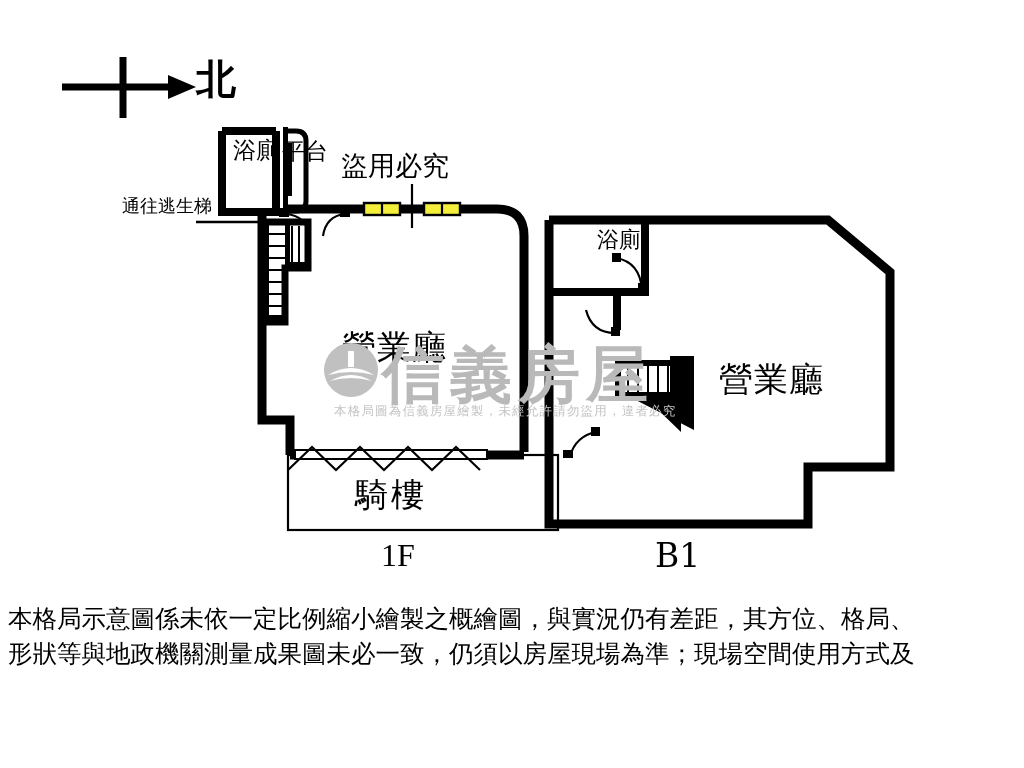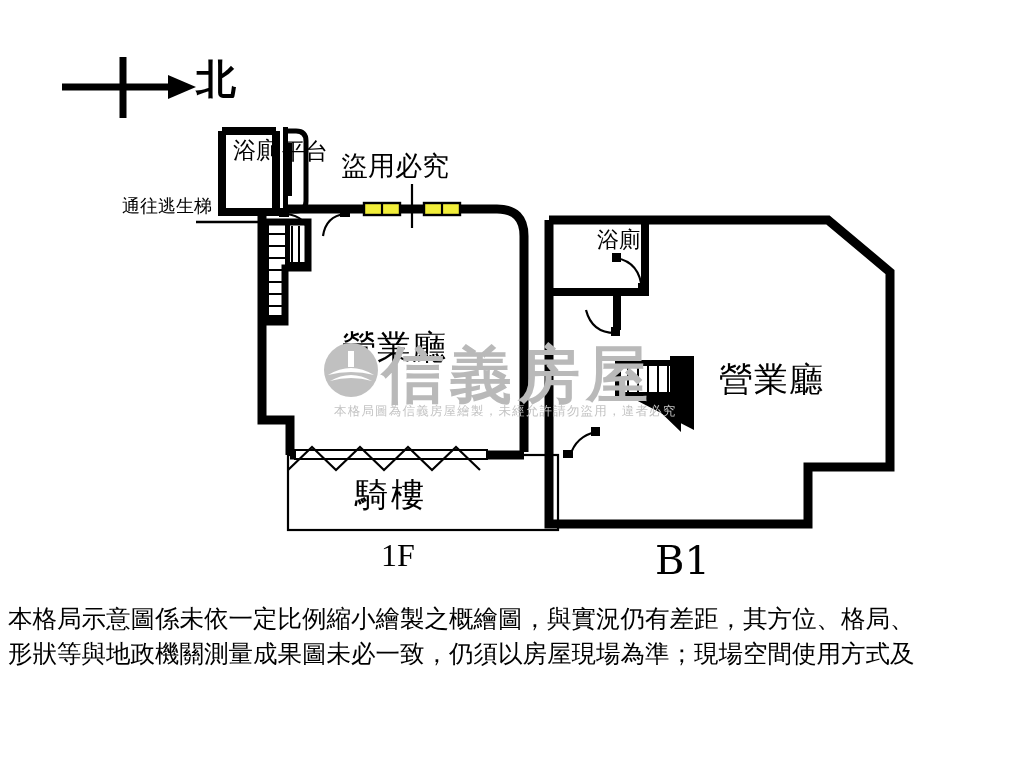--- a/index.html
+++ b/index.html
@@ -30,21 +30,21 @@
   #label-platform-1f{left:282px;top:140px;font-size:23px;line-height:1.0;width:26px;text-align:right;}
   #label-platform-move{left:341px;top:152px;font-size:27px;font-weight:500;}
   #label-escape{left:121px;top:195px;font-size:18px;width:92px;text-align:center;line-height:1.18;}
   #label-hall-1f{left:342px;top:330px;font-size:34px;font-weight:500;letter-spacing:1px;}
   #label-arcade{left:355px;top:478px;font-size:33px;font-weight:500;letter-spacing:3px;}
   #label-floor-1f{left:381px;top:539px;font-size:32px;font-family:Liberation Serif, serif;}
 
   
   #label-bath-b1{left:597px;top:228px;font-size:22px;}
   #label-hall-b1{left:719px;top:362px;font-size:34px;font-weight:500;letter-spacing:1px;}
-  #label-floor-b1{left:655px;top:539px;font-size:40px;font-family:"DejaVu Serif","Liberation Serif",serif;}
+  #label-floor-b1{left:655px;top:539px;font-size:33px;font-family:"DejaVu Serif","Liberation Serif",serif;}
 
   
   #watermark{
     position:absolute;left:322px;top:331px;width:380px;height:105px;
     pointer-events:none;
   }
   #watermark-brand{
     position:absolute;left:60px;top:2px;
     font-family:"DejaVu Serif","Liberation Serif",serif;
     font-size:62px;color:#b9b9b9;letter-spacing:6px;font-weight:700;

